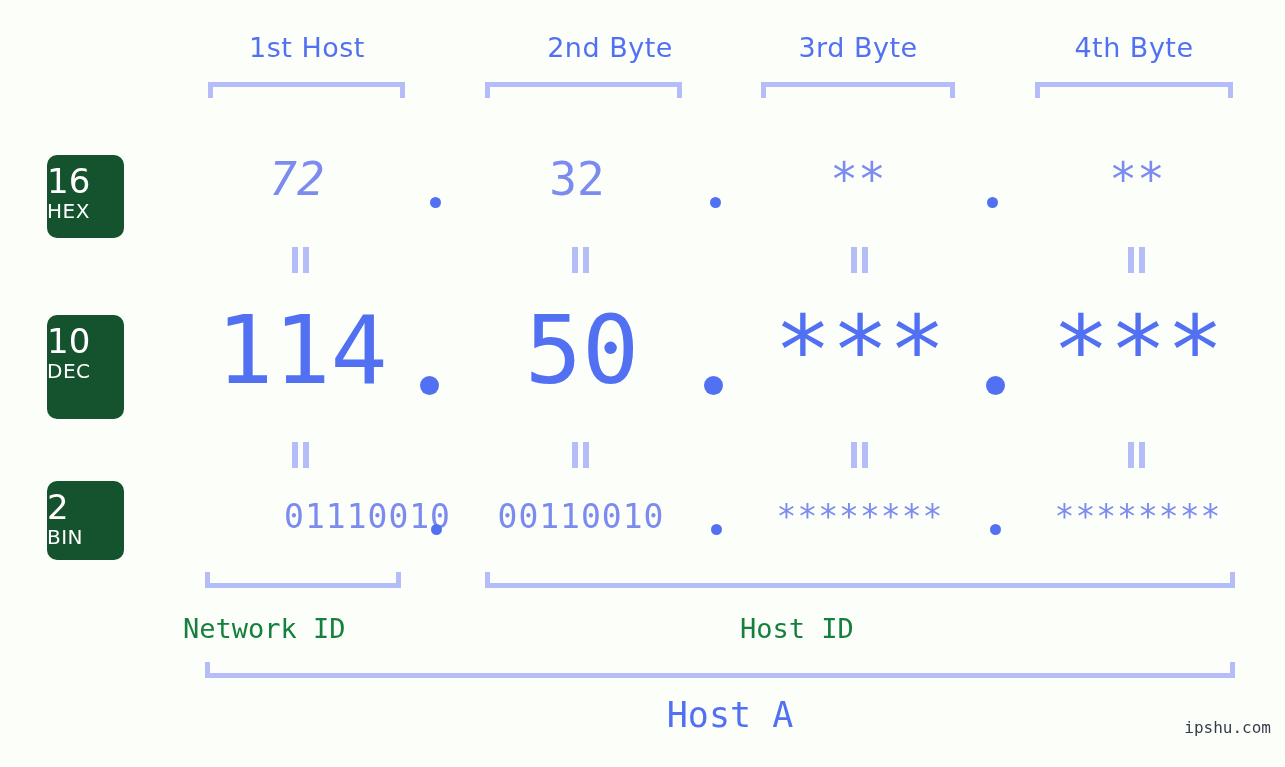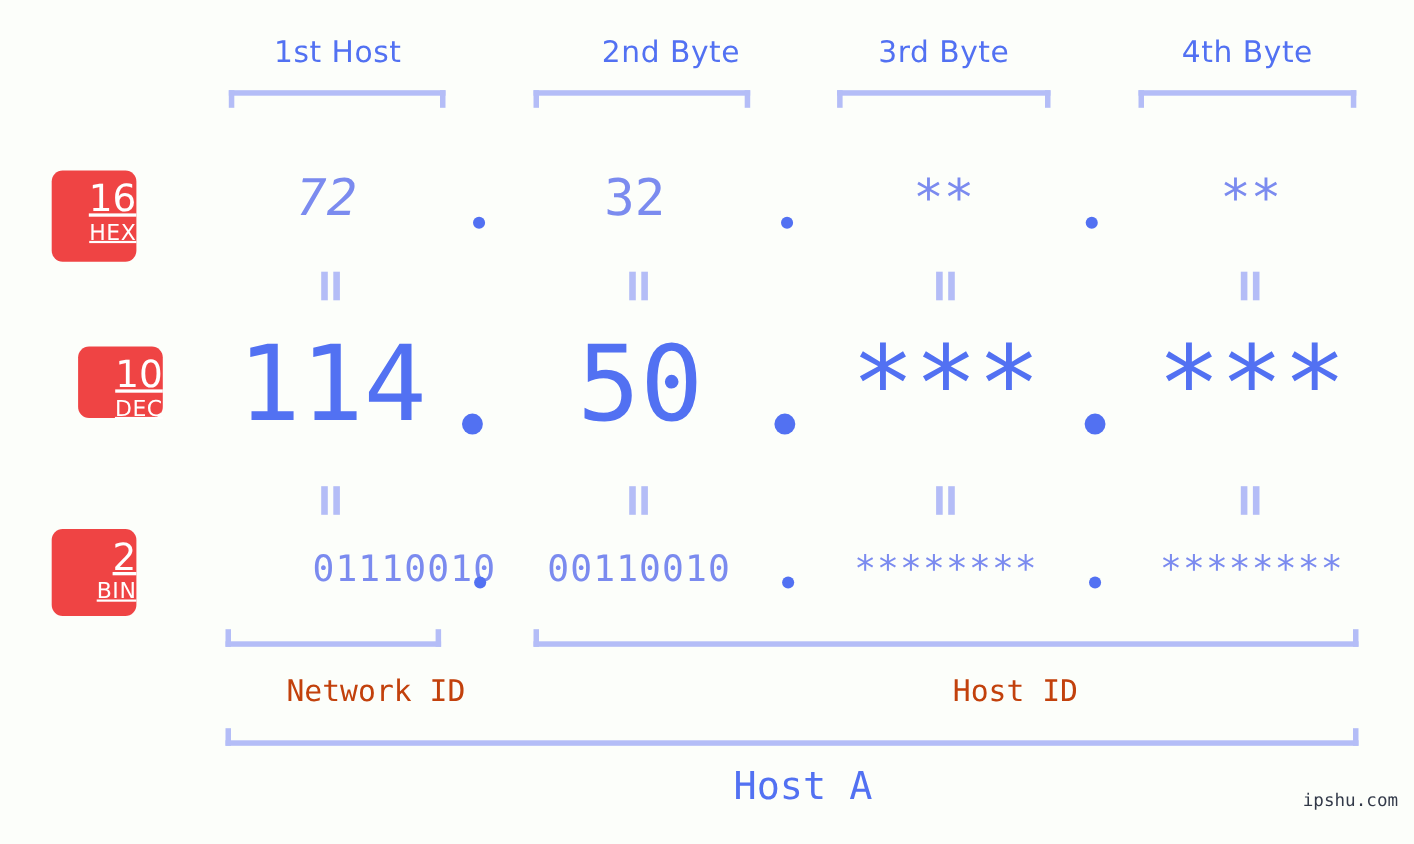--- a/index.html
+++ b/index.html
@@ -50,44 +50,43 @@
     border-right: 5px solid #b4bdf7;
     height: 16px;
     box-sizing: border-box;
   }
 
   
   .base-badge {
     position: absolute;
     left: 47px;
     width: 77px;
-    background: #ef4444;
+    background: #14532d;
     border-radius: 10px;
     color: #ffffff;
-    text-align: right;
+    text-align: left;
     box-sizing: border-box;
     padding-top: 8px;
-    text-decoration: underline;
   }
   .base-badge .num {
     display: block;
     font-size: 34px;
     line-height: 36px;
     font-family: "DejaVu Sans", sans-serif;
     font-weight: 400;
   }
   .base-badge .name {
     display: block;
     font-size: 20px;
     line-height: 24px;
     font-family: "DejaVu Sans", sans-serif;
     letter-spacing: 0.5px;
   }
   #badge-hex { top: 155px; height: 83px; }
-  #badge-dec { top: 315px; height: 65px; margin-left: 24px; }
+  #badge-dec { top: 315px; height: 104px; }
   #badge-bin { top: 481px; height: 79px; }
 
   
   .val {
     position: absolute;
     text-align: center;
     color: #7b8bef;
     font-family: "DejaVu Sans Mono", monospace;
     white-space: nowrap;
   }
@@ -137,22 +136,22 @@
     height: 26px;
     background: #b4bdf7;
     display: block;
   }
   .eq i:nth-child(1) { left: 0; }
   .eq i:nth-child(2) { left: 11px; }
 
   
   .id-label {
     position: absolute;
-    text-align: right;
-    color: #c2410c;
+    text-align: left;
+    color: #15803d;
     font-family: "DejaVu Sans Mono", monospace;
     font-size: 27px;
     white-space: nowrap;
   }
   .class-label {
     position: absolute;
     text-align: center;
     color: #5271f2;
     font-family: "DejaVu Sans Mono", monospace;
     font-size: 35px;

